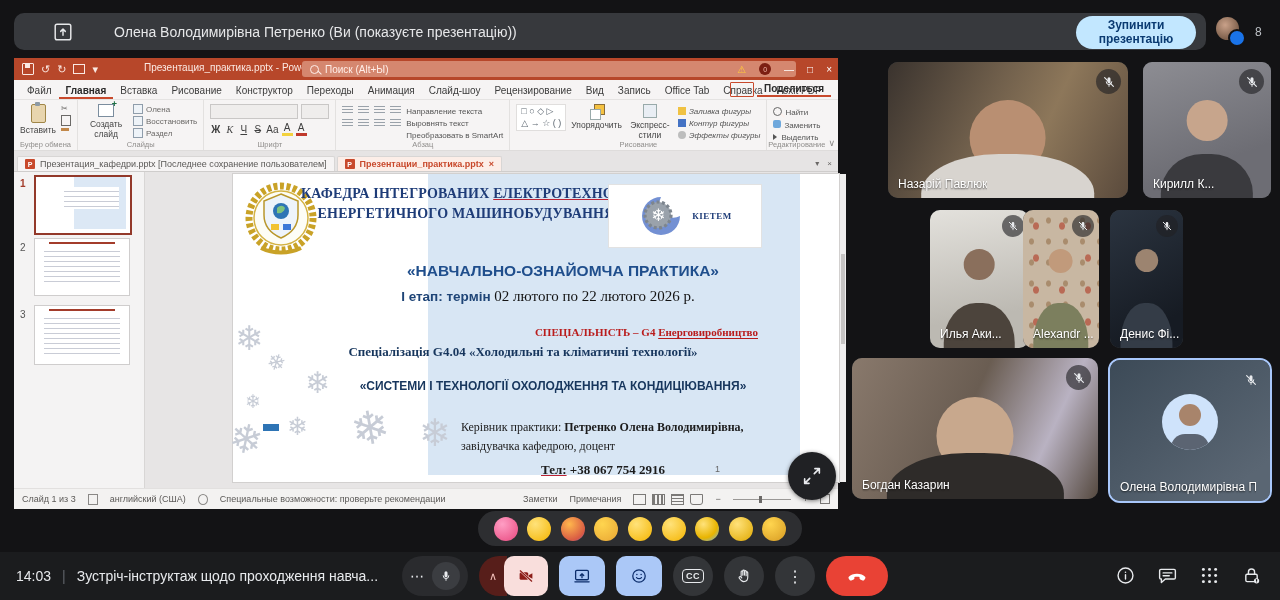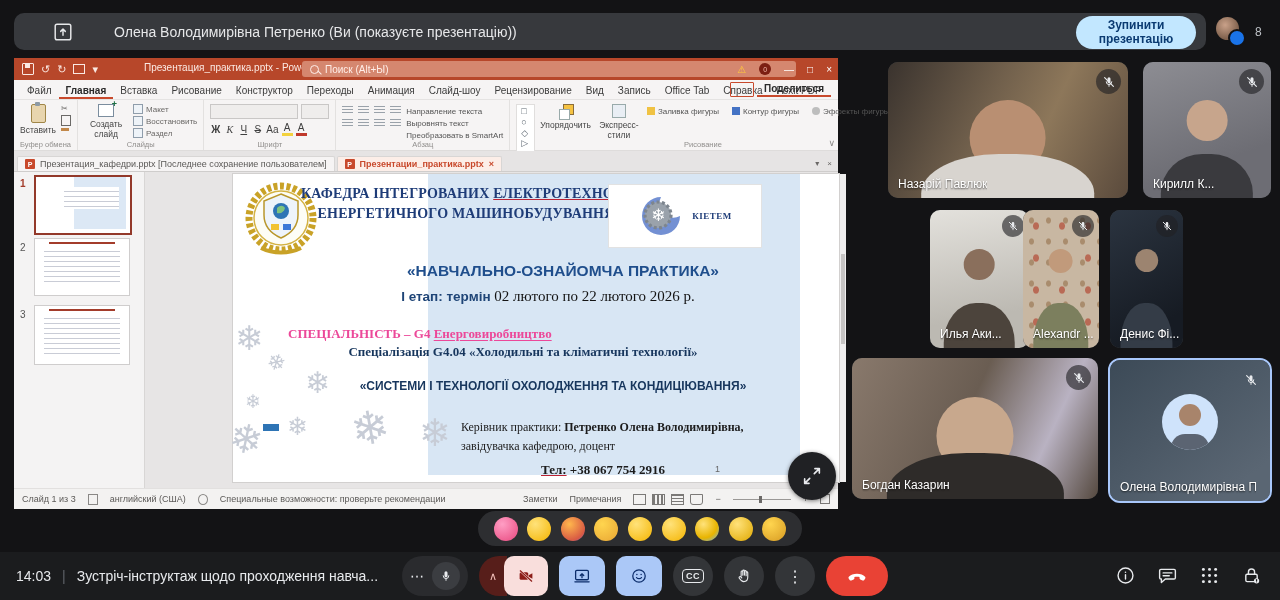--- a/index.html
+++ b/index.html
@@ -60,21 +60,21 @@
   .fhl{border-bottom:3px solid #f3d23e;}
   .ffc{border-bottom:3px solid #c0392b;}
   .parag{display:flex;flex-direction:column;gap:4px;padding-top:2px;}
   .pline{display:flex;gap:5px;}
   .pico{width:11px;height:9px;background:repeating-linear-gradient(#9aa2aa 0 1px,transparent 1px 3px);}
   .txtcol{display:flex;flex-direction:column;gap:3px;font-size:8px;color:#555;white-space:nowrap;padding-top:3px;}
   .shapes{display:flex;flex-direction:column;gap:1px;font-size:9px;color:#5c6670;line-height:1.2;border:1px solid #e0dedd;background:#fff;padding:1px 4px;}
   .arrico{position:relative;width:14px;height:14px;}
   .arrico i{position:absolute;width:9px;height:9px;border:1px solid #8a6d3b;background:#f5c242;left:4px;top:0;}
   .arrico em{position:absolute;width:9px;height:9px;border:1px solid #9aa;background:#fff;left:0;top:5px;}
-  .shpcol{display:flex;flex-direction:row;gap:13px;font-size:8px;color:#555;white-space:nowrap;padding-top:3px;}
+  .shpcol{display:flex;flex-direction:column;gap:3px;font-size:8px;color:#555;white-space:nowrap;padding-top:3px;font-style:italic;}
   .shpcol i{display:inline-block;width:8px;height:8px;margin-right:3px;vertical-align:-1px;}
   .editcol{display:flex;flex-direction:column;gap:3px;font-size:8px;color:#555;white-space:nowrap;padding-top:3px;}
   .collapse{position:absolute;right:3px;bottom:2px;color:#8a8886;font-size:9px;}
 
   .ftabs{height:20px;background:#e6e4e4;display:flex;align-items:flex-end;gap:2px;padding-left:3px;font-size:9px;color:#5a5856;border-bottom:1px solid #cfcdcc;position:relative;}
   .ftab{background:#f6f4f4;border:1px solid #d8d6d5;border-bottom:none;border-radius:2px 2px 0 0;padding:2px 7px;display:flex;align-items:center;gap:5px;white-space:nowrap;cursor:pointer;}
   .pico2{width:10px;height:10px;background:#c8492c;color:#fff;font-size:7px;font-weight:bold;display:flex;align-items:center;justify-content:center;border-radius:1px;flex:0 0 auto;}
   .ftab.active{background:#fceee8;color:#c8492c;font-weight:bold;}
   .ftclose{color:#c8492c;font-size:9px;}
   .ftend{position:absolute;right:6px;bottom:3px;color:#6a6866;font-size:8px;display:flex;gap:8px;}
@@ -97,21 +97,21 @@
 
   .hdr{position:absolute;left:68px;top:10px;width:330px;text-align:center;font-weight:bold;color:#1e3c78;font-size:14px;line-height:1.4;letter-spacing:.2px;}
   .hdr .wavy{text-decoration:underline;text-decoration-color:#b23; }
   .emblem{position:absolute;left:8px;top:4px;width:88px;height:84px;}
   .klogo{position:absolute;left:375px;top:10px;width:152px;height:62px;background:#fff;border:1px solid #e2e2e2;display:flex;align-items:center;justify-content:center;gap:8px;}
   .ktext{font-weight:bold;color:#1e3c78;font-size:9px;letter-spacing:.5px;}
 
   .practice{position:absolute;left:95px;top:88px;width:470px;text-align:center;font-family:"Liberation Sans",sans-serif;font-weight:bold;font-size:15.5px;color:#1f4e8c;}
   .stageline{position:absolute;left:60px;top:114px;width:510px;text-align:center;font-size:15px;color:#141414;}
   .stageline b{font-family:"Liberation Sans",sans-serif;font-size:13.5px;color:#1f4577;}
-  .spec{position:absolute;left:55px;top:152px;width:470px;text-align:left;font-weight:bold;font-size:13px;color:#ec4899;}
+  .spec{position:absolute;left:55px;top:152px;width:470px;text-align:right;font-weight:bold;font-size:11px;color:#b91c1c;}
   .spec u{text-underline-offset:2px;}
   .specz{position:absolute;left:35px;top:170px;width:510px;text-align:center;font-weight:bold;font-size:13px;color:#17365d;}
   .proglabel{position:absolute;left:60px;top:189px;width:510px;text-align:center;font-size:12.5px;color:#2c2c2c;}
   .progname{position:absolute;left:55px;top:205px;width:530px;text-align:center;font-family:"Liberation Sans",sans-serif;font-weight:bold;font-size:12px;color:#17365d;}
   .sup{position:absolute;left:228px;top:244px;width:330px;font-size:12px;color:#1c1c1c;line-height:1.55;}
   .phone{position:absolute;left:235px;top:288px;width:270px;text-align:center;font-size:13px;font-weight:bold;color:#1c1c1c;}
   .phone u{text-decoration-color:#b23;}
   .pagenum{position:absolute;left:482px;top:290px;font-size:9px;color:#666;font-family:"Liberation Sans",sans-serif;}
   .flake{position:absolute;color:#c7ccd6;line-height:1;user-select:none;}
   .dash{position:absolute;left:30px;top:250px;width:16px;height:7px;background:#2e74b5;}
@@ -130,21 +130,21 @@
   
   .tile{position:absolute;border-radius:10px;overflow:hidden;background:#3c4043;cursor:pointer;}
   .vid{position:absolute;inset:0;}
   .person{position:absolute;left:50%;bottom:-14%;transform:translateX(-50%);width:72%;height:86%;}
   .person::before{content:"";position:absolute;top:0;left:50%;transform:translateX(-50%);width:44%;aspect-ratio:1;border-radius:50%;background:var(--skin);}
   .person::after{content:"";position:absolute;bottom:0;left:50%;transform:translateX(-50%);width:100%;height:54%;border-radius:45% 45% 12px 12px / 62% 62% 12px 12px;background:var(--shirt);}
   .micoff{position:absolute;top:7px;right:7px;width:25px;height:25px;border-radius:50%;background:rgba(32,33,36,.62);display:flex;align-items:center;justify-content:center;color:#e8eaed;}
   .pname{position:absolute;left:10px;bottom:7px;color:#fff;font-size:12px;text-shadow:0 1px 2px rgba(0,0,0,.7);white-space:nowrap;overflow:hidden;max-width:85%;margin-top:16px;}
   .t1{left:888px;top:62px;width:240px;height:136px;}
   .t1 .vid{background:linear-gradient(115deg,#3a332e 0%,#71604c 40%,#8d775a 62%,#5a4a3c 100%);--skin:#b98f72;--shirt:#d8d4cf;}
-  .t2{left:1143px;top:62px;width:128px;height:136px;}
+  .t2{left:1143px;top:62px;width:128px;height:136px;border-radius:9px;}
   .t2 .vid{background:linear-gradient(160deg,#8d8d93,#6d6d74 70%);--skin:#c7a58c;--shirt:#3a3a3e;}
   .t3{left:930px;top:210px;width:99px;height:138px;}
   .t3 .vid{background:linear-gradient(170deg,#e3e1dc,#bcb9b2 75%);--skin:#8a6f5c;--shirt:#4c443c;}
   .t4{left:1023px;top:210px;width:76px;height:138px;}
   .t4 .vid{background-color:#c8b7a2;background-image:radial-gradient(#b96a55 2.5px,transparent 3.5px),radial-gradient(#a98c6d 2px,transparent 3px);background-size:26px 32px,17px 21px;--skin:#c19a7b;--shirt:#7c7f5e;}
   .t5{left:1110px;top:210px;width:73px;height:138px;}
   .t5 .vid{background:linear-gradient(150deg,#2b3440,#161b23 80%);--skin:#9c8470;--shirt:#343c47;}
   .t6{left:852px;top:358px;width:246px;height:141px;}
   .t6 .vid{background:linear-gradient(115deg,#89796c 0%,#6a5d52 45%,#b9b2c2 75%,#55493f 100%);--skin:#c8a88d;--shirt:#2e2b29;}
   .t7{left:1108px;top:358px;width:160px;height:141px;border:2px solid #a8c7fa;border-radius:12px;}
@@ -264,21 +264,21 @@
         <span class="gname">Буфер обмена</span>
       </div>
       <div class="rg">
         <div class="bigbtn">
           <span class="newslideico"></span>
           <span style="width:44px;">Создать слайд</span>
         </div>
         <div class="minicol">
           <span class="mb">
               <i></i>
-              <span>Макет</span>
+              <span>Олена</span>
             </span>
           <span class="mb">
               <i></i>
               <span>Восстановить</span>
             </span>
           <span class="mb">
               <i></i>
               <span>Раздел</span>
             </span>
         </div>

